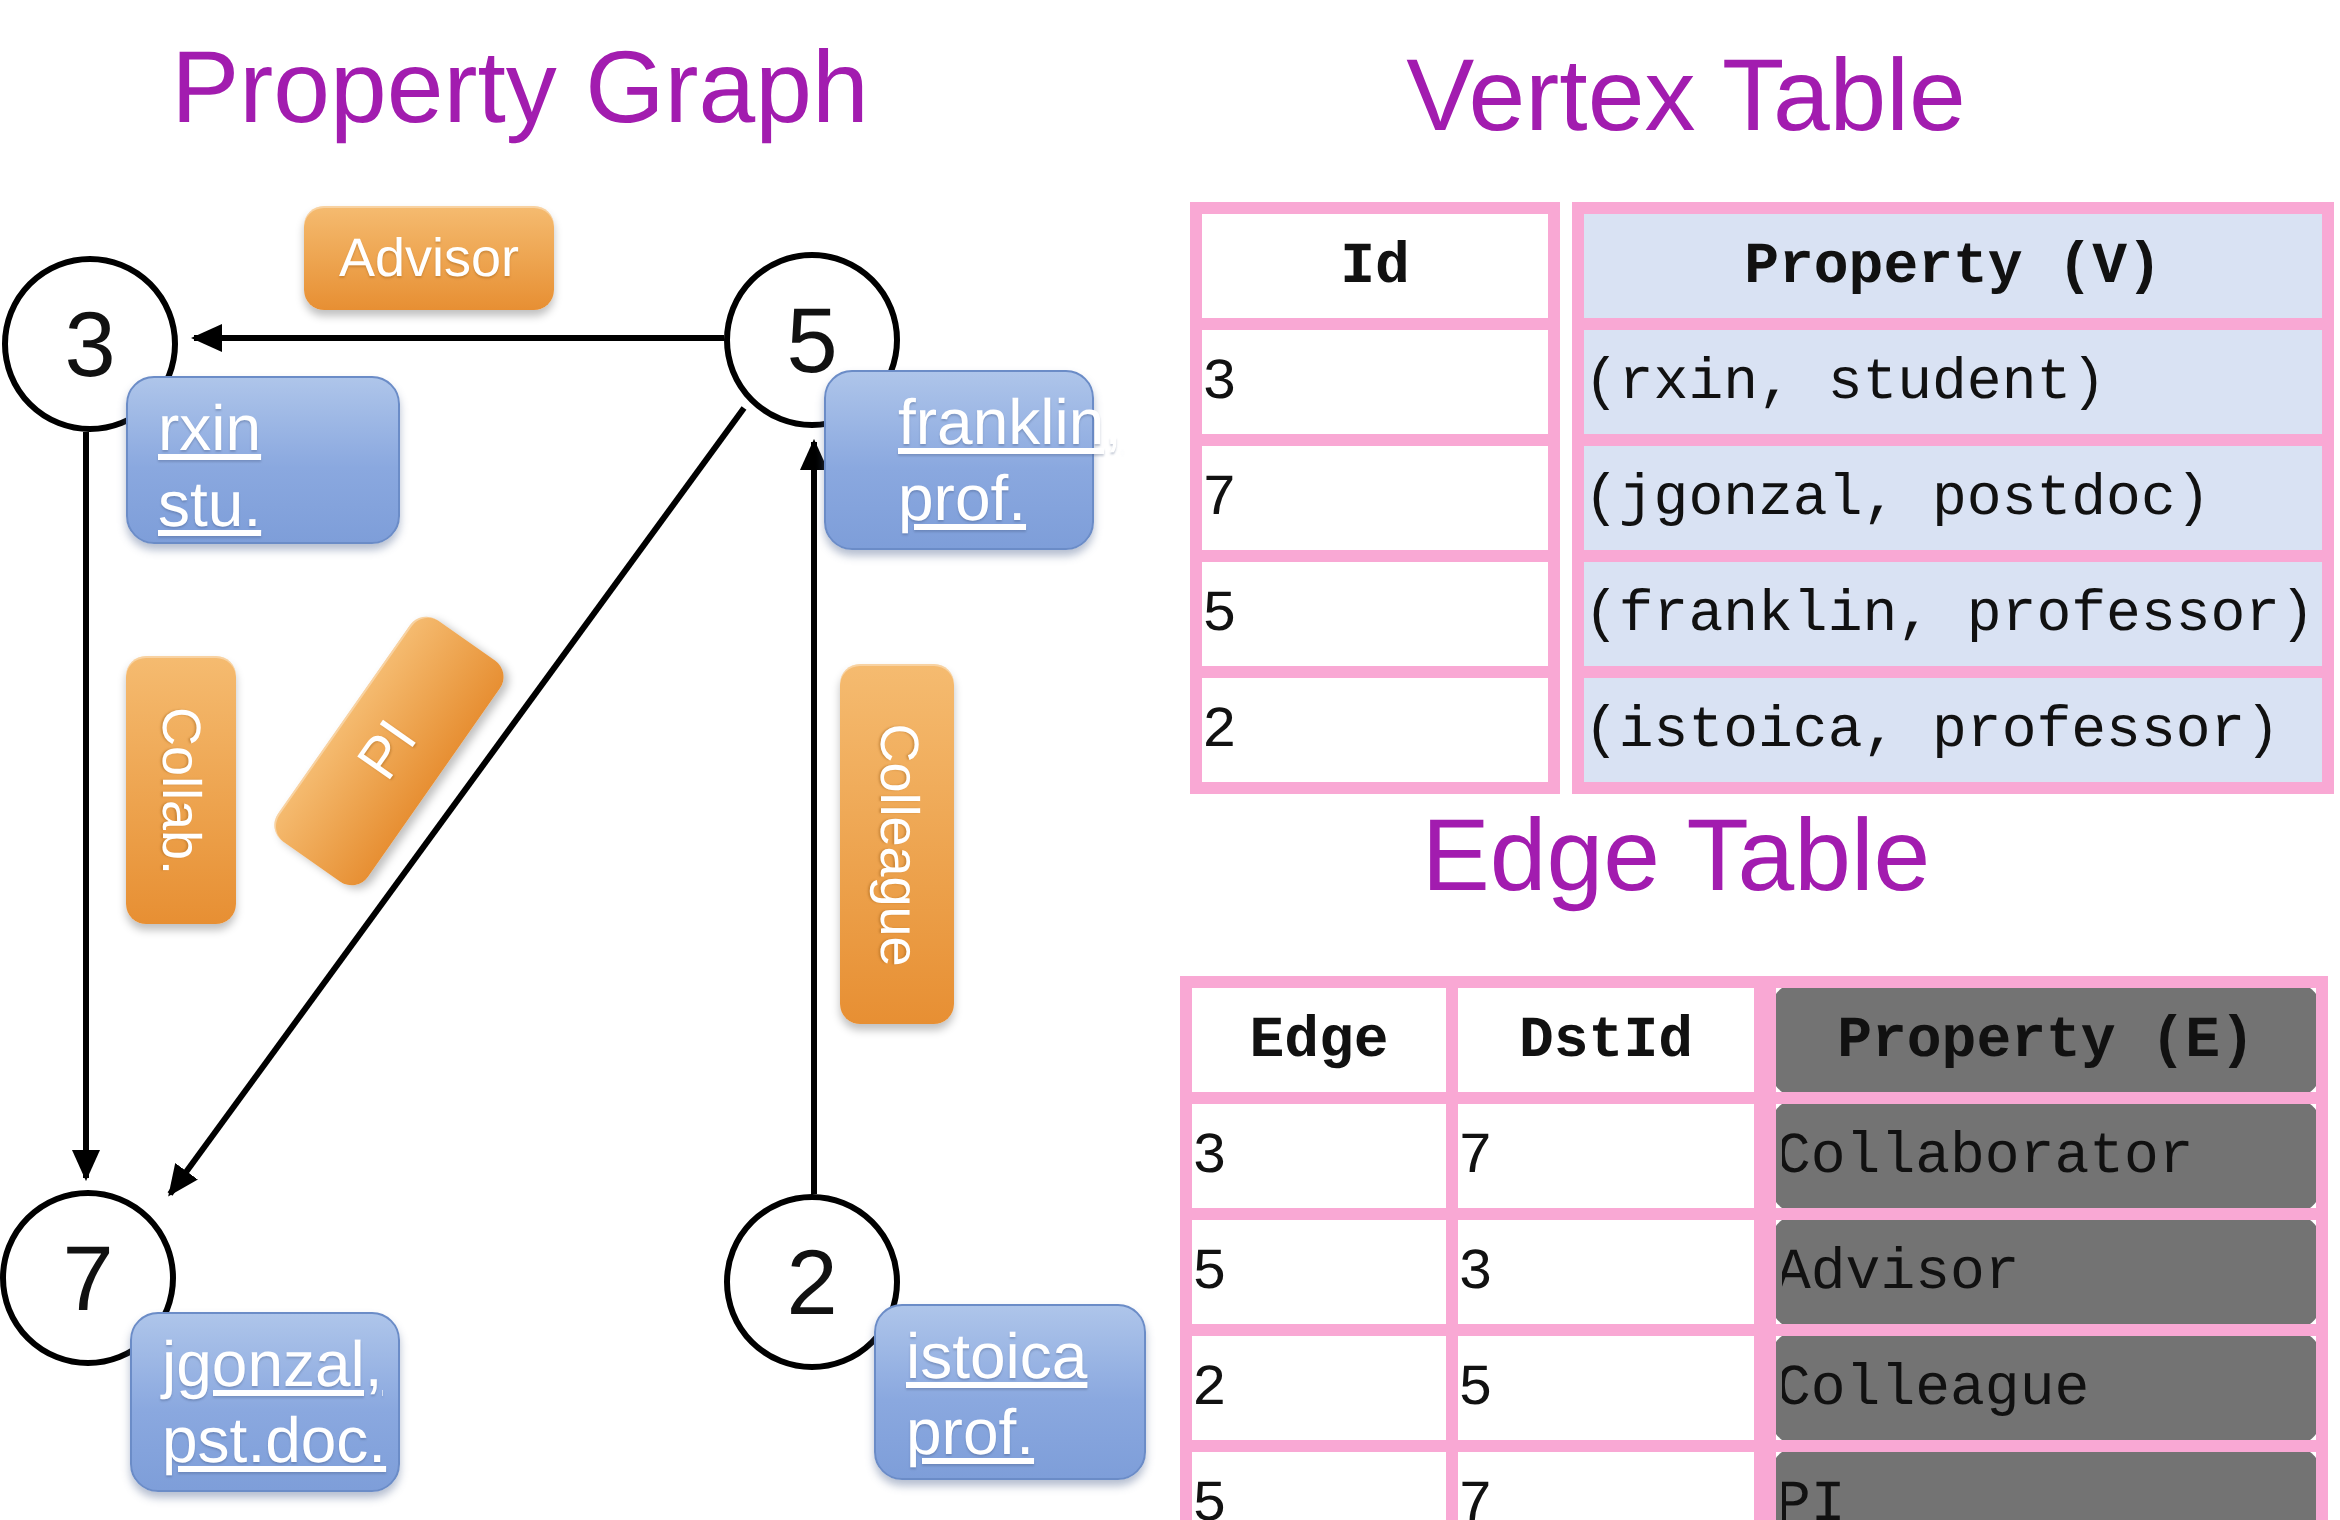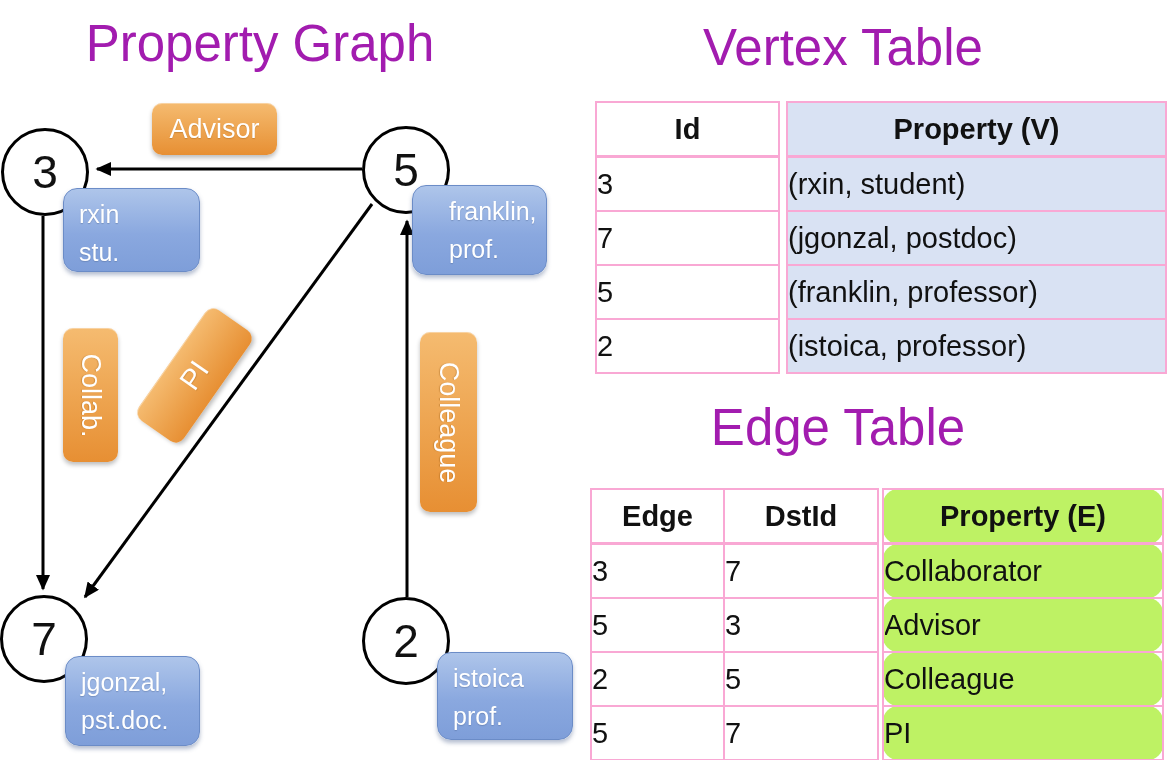--- a/index.html
+++ b/index.html
@@ -44,41 +44,42 @@
   #label-collab    { left:63px;  top:328px; width:55px;  height:134px; }
   #label-colleague { left:420px; top:332px; width:57px;  height:180px; }
   #label-pi        { left:127px; top:348px; width:135px; height:55px;
                      transform:rotate(-55deg); font-size:29px; }
   .vtext { transform:rotate(90deg); white-space:nowrap; }
 
   
   .prop-box {
     position:absolute; box-sizing:border-box; border-radius:14px;
     background:linear-gradient(180deg,#aec5ea 0%, #8aa8df 55%, #7e9ed9 100%);
-    border:1.5px solid #6b8cc7; color:#fff; font-size:25px; line-height:38px;
+    border:1.5px solid #6b8cc7; color:#fff; font-size:32px; line-height:38px;
     padding:6px 0 0 15px; z-index:4;
     box-shadow:0 3px 4px rgba(90,110,150,0.45);
     text-shadow:0 1px 1px rgba(60,80,120,0.3);
+    text-decoration:underline;
   }
   #prop-rxin     { left:63px;  top:188px; width:137px; height:84px; }
   #prop-franklin { left:412px; top:185px; width:135px; height:90px;padding-left:36px; }
   #prop-jgonzal  { left:65px;  top:656px; width:135px; height:90px; }
   #prop-istoica  { left:437px; top:652px; width:136px; height:88px; }
   .prop-box div { white-space:nowrap; }
 
   
   table { position:absolute; border-collapse:collapse; table-layout:fixed; }
   td, th {
-    border:2px solid #f9a8d4; height:52px; vertical-align:middle;
-    font-size:29px; font-weight:400; padding:0; overflow:hidden; white-space:nowrap;
+    border:6px solid #f9a8d4; height:52px; vertical-align:middle;
+    font-size:29px; font-weight:400; padding:0; overflow:hidden; white-space:nowrap;font-family:Liberation Mono, monospace;
   }
   th { font-weight:700; border-bottom-width:3px; }
   table { border:1px solid #111; }
   .fill-blue td, .fill-blue th { background:#d9e2f3; }
-  .fill-tan  td, .fill-tan  th { background:#bef264;border-radius:15px; }
+  .fill-tan  td, .fill-tan  th { background:#737373;border-radius:15px; }
 
   #vt-id   { left:595px; top:101px; width:185px; }
   #vt-prop { left:786px; top:101px; width:381px; }
   #et-src  { left:590px; top:488px; width:287px; }
   #et-prop { left:882px; top:488px; width:282px; }
   #et-src col.c1 { width:133px; }
   #et-src col.c2 { width:154px; }
 </style>
 </head>
 <body>

